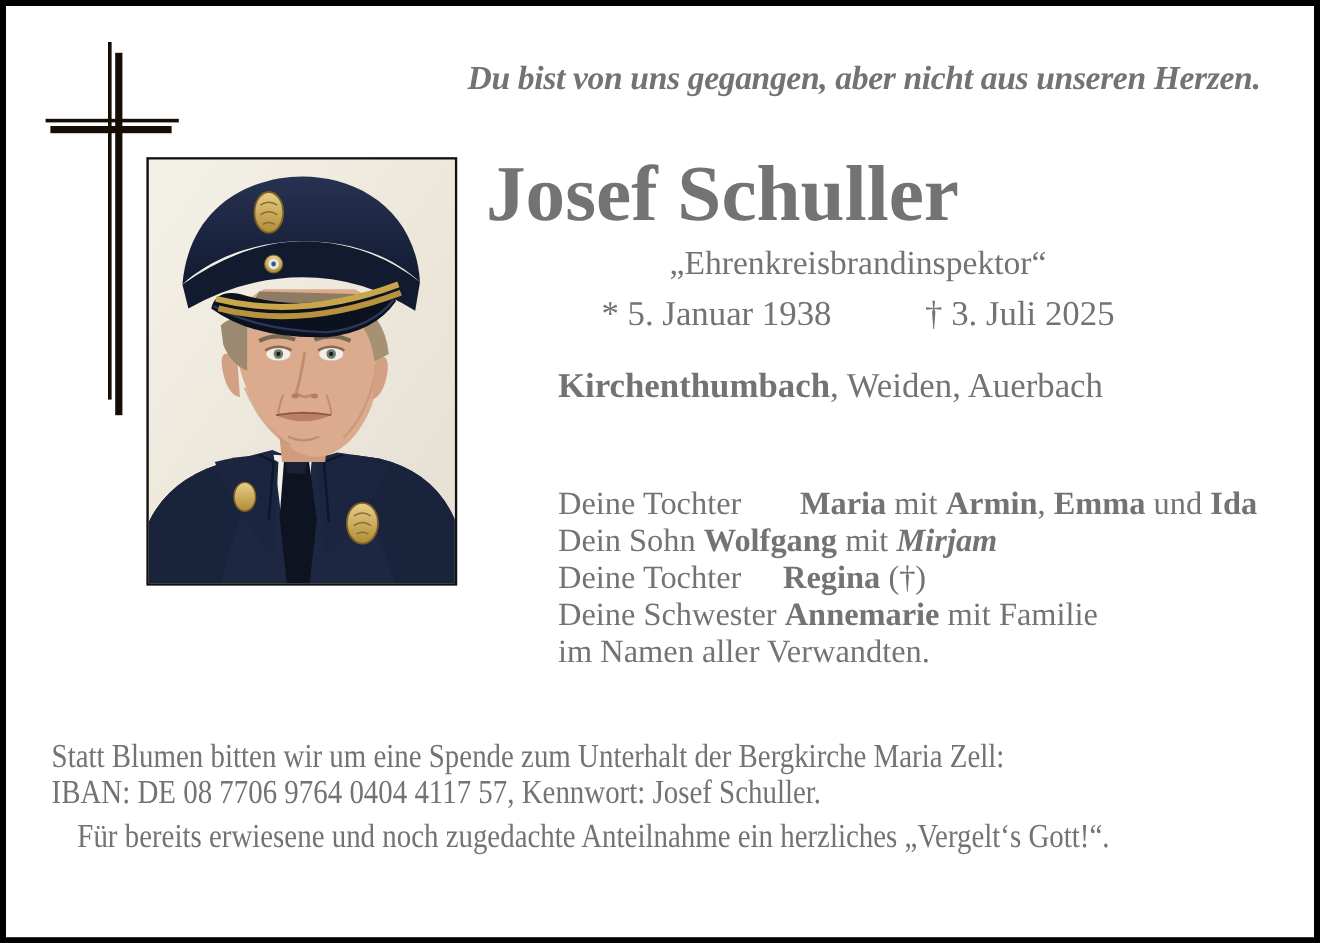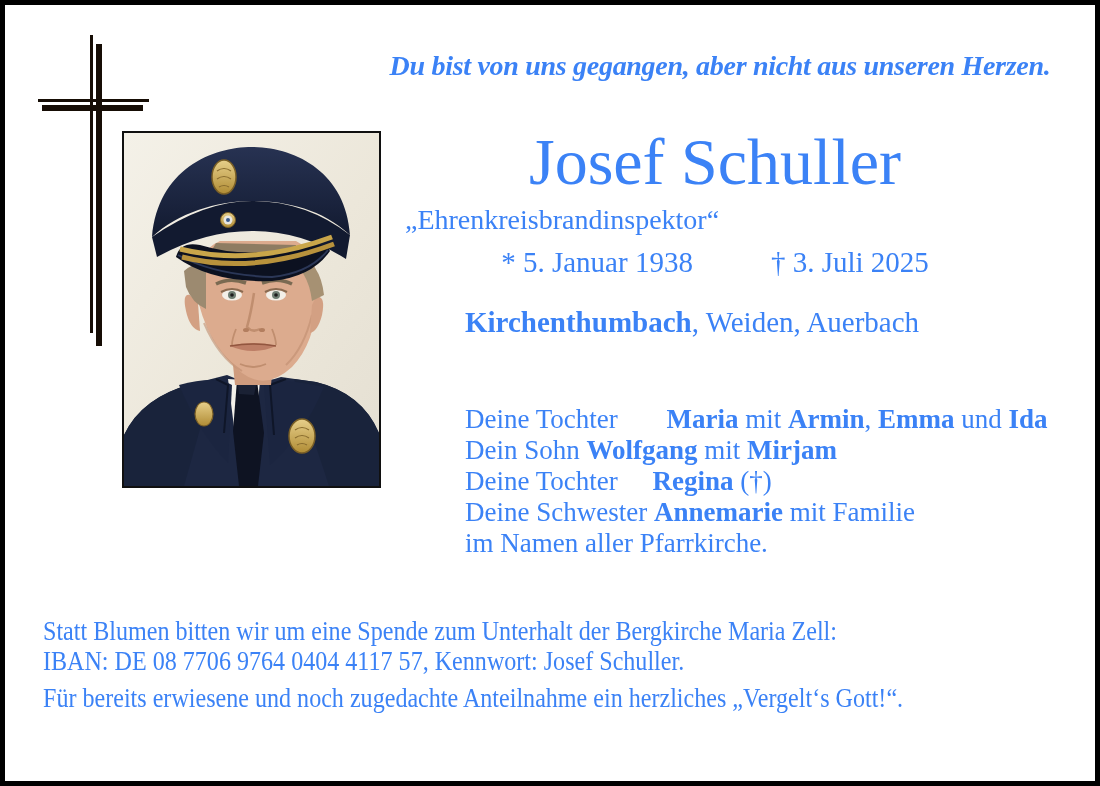--- a/index.html
+++ b/index.html
@@ -6,21 +6,21 @@
   * { box-sizing:border-box; }
 
   .card {
     position:relative;
     width:1100px; height:786px;
     margin:0 auto;
     background:#ffffff;
     border:5px solid #000000;
     overflow:hidden;
     font-family:"Liberation Serif", serif;
-    color:#3b82f6;
+    color:#737373;
   }
 
   
   .cross-bar { position:absolute; background:#160d05; }
   .cross-v-thin  { left:85px;  top:30px;  width:3px;   height:298px; }
   .cross-v-thick { left:91px;  top:39px;  width:6px;   height:302px; }
   .cross-h-thin  { left:33px;  top:94px;  width:111px; height:3px; }
   .cross-h-thick { left:37px;  top:100px; width:101px; height:6px; }
 
   
@@ -37,27 +37,26 @@
     position:absolute; left:355px; top:45px; width:720px;
     text-align:center;
     font-size:28px; font-weight:bold; font-style:italic;
     letter-spacing:-0.3px;
     white-space:nowrap;
   }
 
   
   .name {
     position:absolute; left:400px; top:122px; width:620px;
-    text-align:center;
-    font-size:66px; font-weight:normal; line-height:1.05;
+    font-size:66px; font-weight:bold; line-height:1.05;
     white-space:nowrap;
   }
   .honorific {
     position:absolute; left:400px; top:199px; width:620px;
-    text-align:left; font-size:28px;
+    text-align:center; font-size:28px;
     white-space:nowrap;
   }
   .dates {
     position:absolute; left:400px; top:241px; width:620px;
     display:flex; justify-content:center; gap:78px;
     font-size:29px; white-space:nowrap;
   }
 
   
   .places {
@@ -78,21 +77,21 @@
   .bottom {
     position:absolute; left:38px; top:583px; width:1050px;
     font-size:28px; line-height:29.5px;
   }
   .cond {
     transform:scaleX(0.86);
     transform-origin:0 50%;
     white-space:nowrap;
   }
   .para-gap-a { margin-top:28px; }
-  .para-gap-b { margin-top:8px; }
+  .para-gap-b { margin-top:8px;text-align:center; }
 </style>
 </head>
 <body>
 
 <div class="card">
 
   <div>
     <div class="cross-bar cross-v-thin"></div>
     <div class="cross-bar cross-v-thick"></div>
     <div class="cross-bar cross-h-thin"></div>
@@ -201,24 +200,24 @@
   <div class="honorific">„Ehrenkreisbrandinspektor“</div>
   <div class="dates">
     <span>* 5. Januar 1938</span>
     <span>† 3. Juli 2025</span>
   </div>
 
   <div class="places"><span style="font-weight: 700;">Kirchenthumbach</span><span>, Weiden, Auerbach</span></div>
 
   <div class="mourners">
       <div class="mourner-line"><span>Deine Tochter </span><span style="font-weight: 700; margin-left: 42px;">Maria</span><span> mit </span><span style="font-weight: 700;">Armin</span><span>, </span><span style="font-weight: 700;">Emma</span><span> und </span><span style="font-weight: 700;">Ida</span></div>
-      <div class="mourner-line"><span>Dein Sohn </span><span style="font-weight: 700;">Wolfgang</span><span> mit </span><span style="font-weight: 700;">Mirjam</span></div>
+      <div class="mourner-line"><span>Dein Sohn </span><span style="font-weight: 700;">Wolfgang</span><span> mit </span><span style="font-weight: 700; font-style: italic;">Mirjam</span></div>
       <div class="mourner-line"><span>Deine Tochter </span><span style="font-weight: 700; margin-left: 28px;">Regina</span><span> (†)</span></div>
       <div class="mourner-line"><span>Deine Schwester </span><span style="font-weight: 700;">Annemarie</span><span> mit Familie</span></div>
-      <div class="mourner-line"><span>im Namen aller Pfarrkirche.</span></div>
+      <div class="mourner-line"><span>im Namen aller Verwandten.</span></div>
     </div>
 
   <div class="bottom">
     <div class="para-gap-a">
       <div class="cond">Statt Blumen bitten wir um eine Spende zum Unterhalt der Bergkirche Maria Zell:</div>
       <div class="cond">IBAN: DE 08 7706 9764 0404 4117 57, Kennwort: Josef Schuller.</div>
     </div>
     <div class="para-gap-b">
       <div class="cond">Für bereits erwiesene und noch zugedachte Anteilnahme ein herzliches „Vergelt‘s Gott!“.</div>
     </div>

